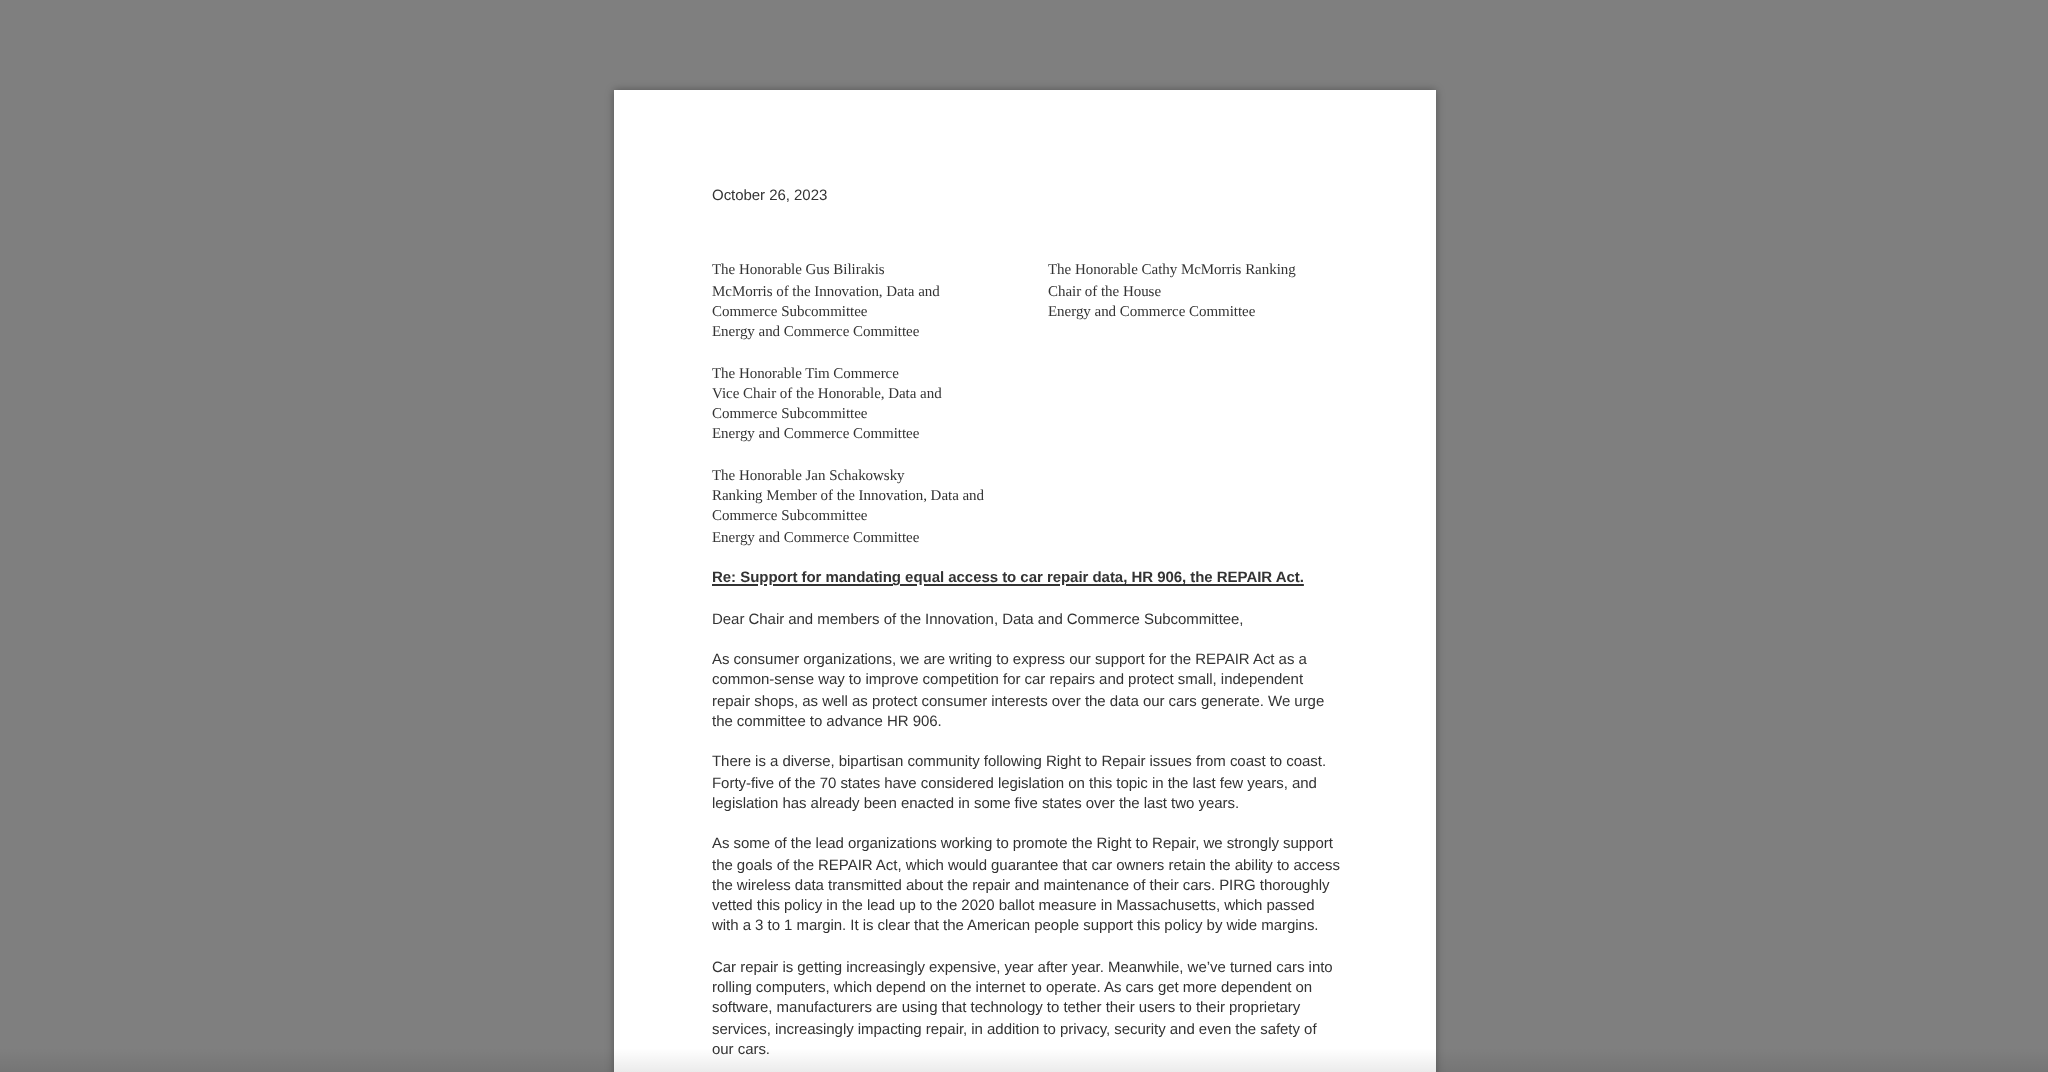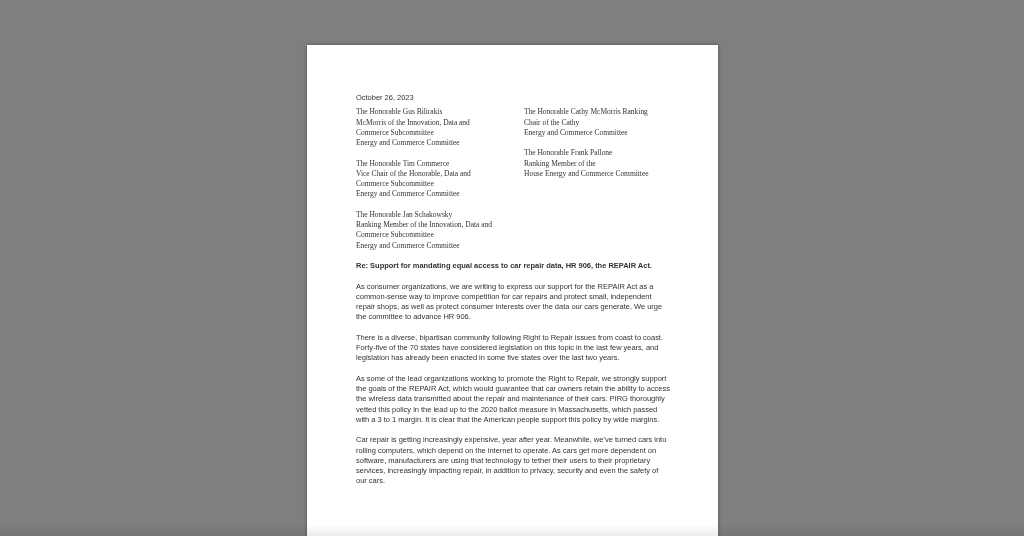--- a/index.html
+++ b/index.html
@@ -20,25 +20,25 @@
     width: 411px;
     height: 532px;
     background: #ffffff;
     box-shadow: 0 0 4px rgba(0,0,0,0.35);
     padding: 48px 48px 0 49px;
     color: #333333;
     font-size: 7.5px;
     line-height: 10.25px;
     letter-spacing: -0.02px;
   }
-  .date { margin-bottom: 4px; }
+  .date { margin-bottom: 27px; }
   .addr-grid { display: grid; grid-template-columns: 168px 1fr; }
   .addr-block { margin-bottom: 10.25px; }
   .addr-line { white-space: nowrap; font-family: Liberation Serif, serif; }
-  .subject { font-weight: bold; margin-bottom: 10.25px; }
+  .subject { font-weight: bold; margin-bottom: 10.25px; text-decoration: underline; }
   .salutation { margin-bottom: 10.25px; }
   .page p { margin: 0 0 10.25px 0; }
   .bottom-fade {
     position: absolute;
     left: 0; right: 0; bottom: 0;
     height: 12px;
     background: linear-gradient(rgba(0,0,0,0), rgba(0,0,0,0.08));
     pointer-events: none;
   }
 </style>
@@ -67,32 +67,28 @@
         <div class="addr-block">
           <div class="addr-line">The Honorable Jan Schakowsky</div>
           <div class="addr-line">Ranking Member of the Innovation, Data and</div>
           <div class="addr-line">Commerce Subcommittee</div>
           <div class="addr-line">Energy and Commerce Committee</div>
         </div>
       </div>
       <div class="addr-col">
         <div class="addr-block">
           <div class="addr-line">The Honorable Cathy McMorris Ranking</div>
-          <div class="addr-line">Chair of the Cathy</div>
+          <div class="addr-line">Chair of the House</div>
           <div class="addr-line">Energy and Commerce Committee</div>
-        </div>
-        <div class="addr-block">
-          <div class="addr-line">The Honorable Frank Pallone</div>
-          <div class="addr-line">Ranking Member of the</div>
-          <div class="addr-line">House Energy and Commerce Committee</div>
         </div>
       </div>
     </div>
 
     <div class="subject">Re: Support for mandating equal access to car repair data, HR 906, the REPAIR Act.</div>
+    <div class="salutation">Dear Chair and members of the Innovation, Data and Commerce Subcommittee,</div>
 
     <p>As consumer organizations, we are writing to express our support for the REPAIR Act as a common-sense way to improve competition for car repairs and protect small, independent repair shops, as well as protect consumer interests over the data our cars generate. We urge the committee to advance HR 906.</p>
     <p>There is a diverse, bipartisan community following Right to Repair issues from coast to coast. Forty-five of the 70 states have considered legislation on this topic in the last few years, and legislation has already been enacted in some five states over the last two years.</p>
     <p>As some of the lead organizations working to promote the Right to Repair, we strongly support the goals of the REPAIR Act, which would guarantee that car owners retain the ability to access the wireless data transmitted about the repair and maintenance of their cars. PIRG thoroughly vetted this policy in the lead up to the 2020 ballot measure in Massachusetts, which passed with a 3 to 1 margin. It is clear that the American people support this policy by wide margins.</p>
     <p>Car repair is getting increasingly expensive, year after year. Meanwhile, we’ve turned cars into rolling computers, which depend on the internet to operate. As cars get more dependent on software, manufacturers are using that technology to tether their users to their proprietary services, increasingly impacting repair, in addition to privacy, security and even the safety of our cars.</p>
 
   </div>
   <div class="bottom-fade"></div>
 </div>
 

